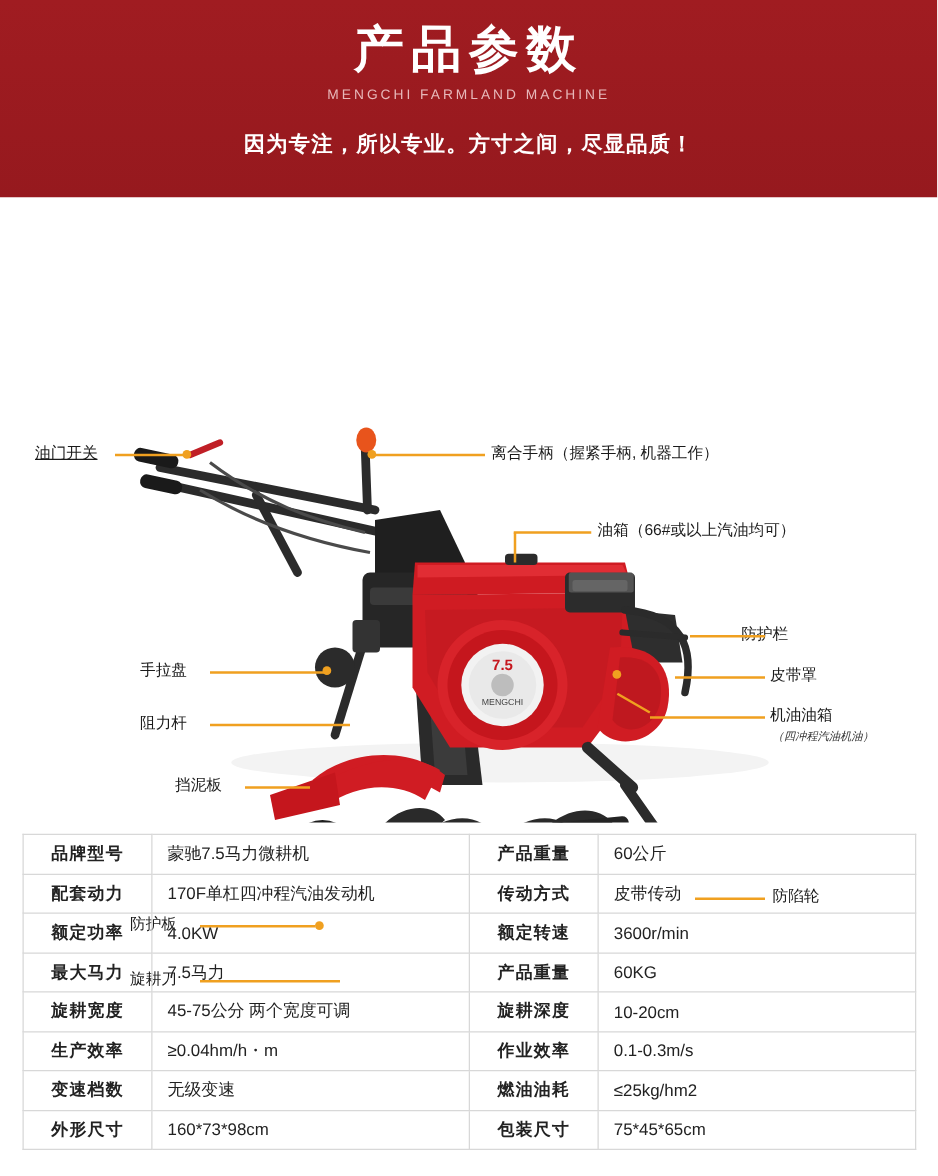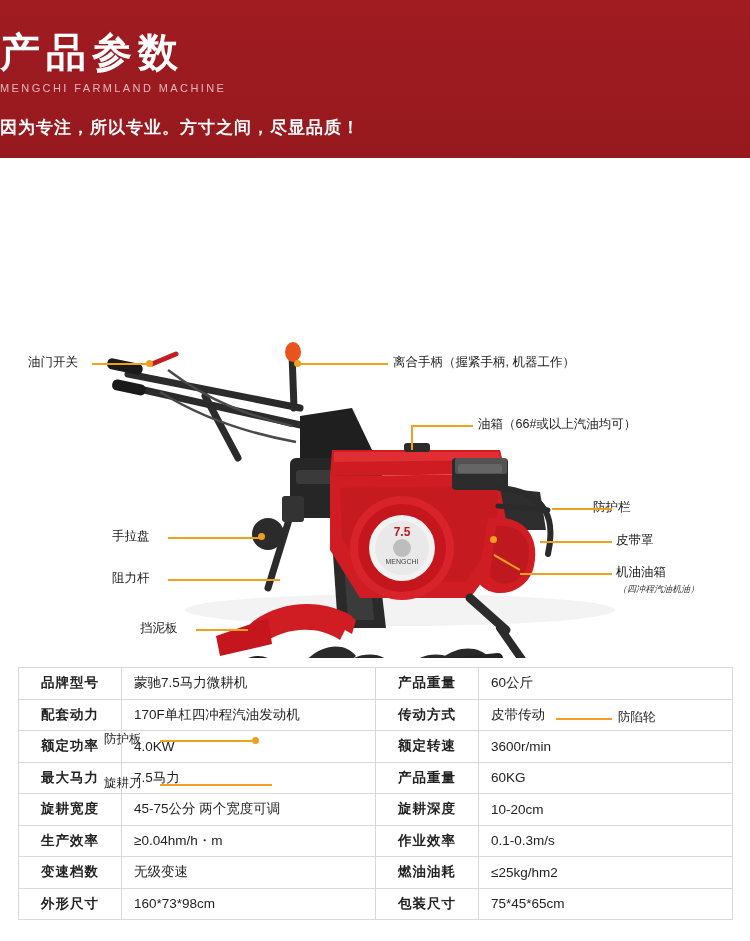--- a/index.html
+++ b/index.html
@@ -16,22 +16,22 @@
     background: #ffffff;
   }
 
   
   .banner {
     position: relative;
     width: 750px;
     height: 158px;
     background: #9e1b20;
     background: linear-gradient(180deg, #a01c21 0%, #96191e 100%);
-    text-align: left;
-    padding-top: 26px;
+    text-align: center;
+    padding-top: 14px;
   }
   .banner-title {
     color: #ffffff;
     font-size: 40px;
     font-weight: bold;
     letter-spacing: 6px;
     line-height: 52px;
     margin: 0;
   }
   .banner-sub {
@@ -239,21 +239,21 @@
           <path d="M-33 10 L33 10"></path>
             <path d="M-28 22 L28 22"></path>
         </g>
       </g>
       <path d="M500 470 L542 530" stroke="#2b2b2b" stroke-width="8" fill="none" stroke-linecap="round"></path>
       <path d="M470 440 L506 472" stroke="#2b2b2b" stroke-width="9" fill="none" stroke-linecap="round"></path>
 
       <circle cx="268" cy="376" r="16" fill="#2b2b2b"></circle>
     </svg>
 
-    <div class="callout" style="left:28px; top:196px;">油门开关</div>
+    <div class="callout" style="left:28px; top:196px;text-decoration:underline;">油门开关</div>
     <div class="leader" style="left:92px; top:205px; width:58px;"></div>
     <div class="dot" style="left:146px; top:202px;"></div>
 
     <div class="callout" style="left:393px; top:196px;">离合手柄（握紧手柄, 机器工作）</div>
     <div class="leader" style="left:300px; top:205px; width:88px;"></div>
     <div class="dot" style="left:294px; top:202px;"></div>
 
     <div class="callout" style="left:478px; top:258px;">油箱（66#或以上汽油均可）</div>
     <div class="leader v" style="left:411px; top:268px; height:24px; width:1.5px;"></div>
     <div class="leader" style="left:411px; top:267px; width:62px;"></div>

